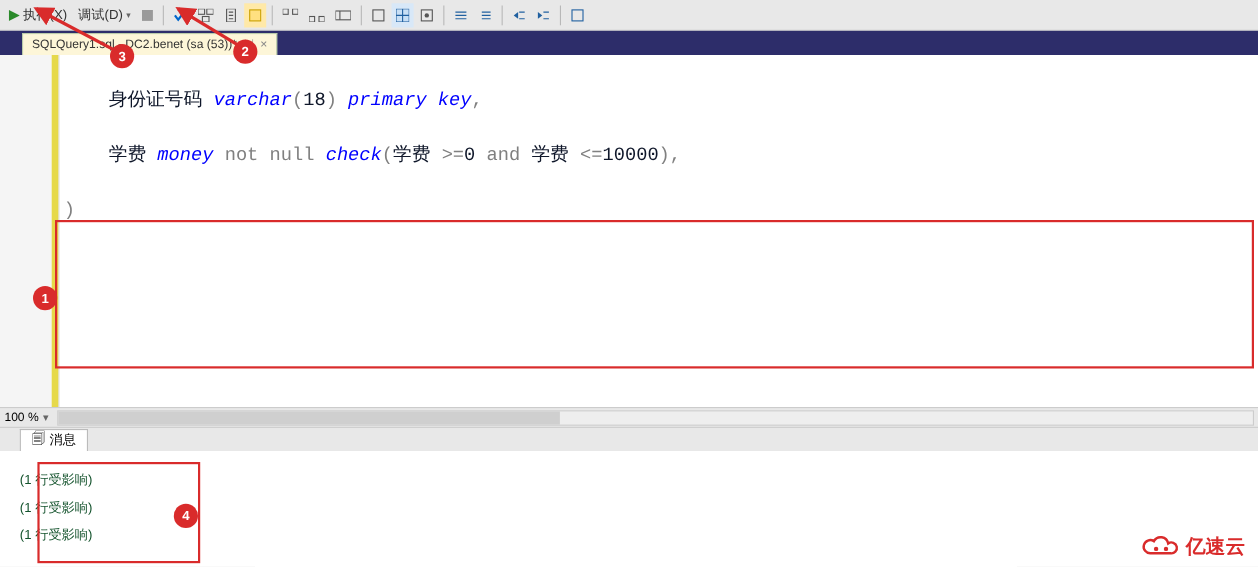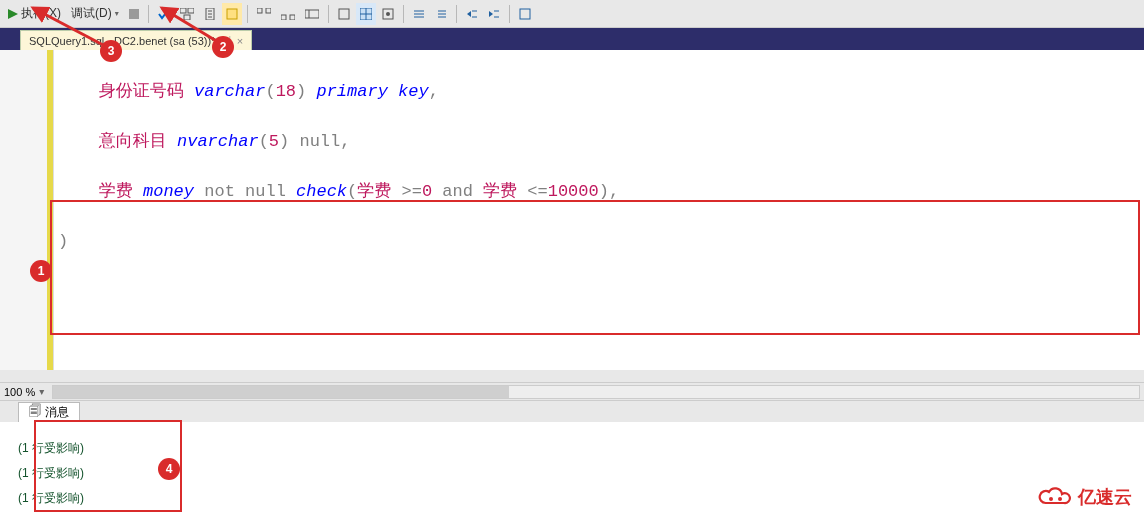--- a/index.html
+++ b/index.html
@@ -79,21 +79,21 @@
   font-size: 17px;
   line-height: 25px;
   padding: 4px 0 4px 4px;
   position: relative;
   white-space: pre;
   overflow: hidden;
 }
 .code-line { height: 25px; }
 .kw { color: #0000ff; font-style: italic; }
 .gr { color: #808080; }
-.blk { color: #be185d; }
+.blk { color: #0f172a; }
 .highlight-box {
   position: absolute;
   border: 2px solid #d92b2b;
   pointer-events: none;
 }
 .callout {
   position: absolute;
   width: 22px;
   height: 22px;
   border-radius: 50%;
@@ -114,21 +114,20 @@
 }
 .zoom-bar {
   height: 18px;
   background: #e8e8e8;
   border-top: 1px solid #ccc;
   display: flex;
   align-items: center;
   font-size: 11px;
   padding-left: 4px;
   gap: 4px;
-  margin-top: 12px;
 }
 .zoom-drop { font-size:10px; color:#666; }
 .hscroll {
   flex:1;
   height:14px;
   background:#eee;
   margin:0 4px;
   position:relative;
   border:1px solid #ccc;
 }
@@ -308,21 +307,20 @@
     <span class="x">×</span>
   </div>
 </div>
 
 <div class="editor-wrap">
   <div class="gutter">
     <div class="yellow-bar"></div>
   </div>
   <div class="code-area">
 <div class="code-line">    <span class="blk">身份证号码</span> <span class="kw">varchar</span><span class="gr">(</span><span class="blk">18</span><span class="gr">)</span> <span class="kw">primary key</span><span class="gr">,</span></div>
-<div class="code-line">    <span class="blk">意向科目</span> <span class="kw">nvarchar</span><span class="gr">(</span><span class="blk">5</span><span class="gr">)</span> <span class="gr">null</span><span class="gr">,</span></div>
 <div class="code-line">    <span class="blk">学费</span> <span class="kw">money</span> <span class="gr">not null</span> <span class="kw">check</span><span class="gr">(</span><span class="blk">学费</span> <span class="gr">&gt;=</span><span class="blk">0</span> <span class="gr">and</span> <span class="blk">学费</span> <span class="gr">&lt;=</span><span class="blk">10000</span><span class="gr">)</span><span class="gr">,</span></div>
 <div class="code-line"><span class="gr">)</span></div>
 
 
 
 
 
 
   </div>
 </div>

